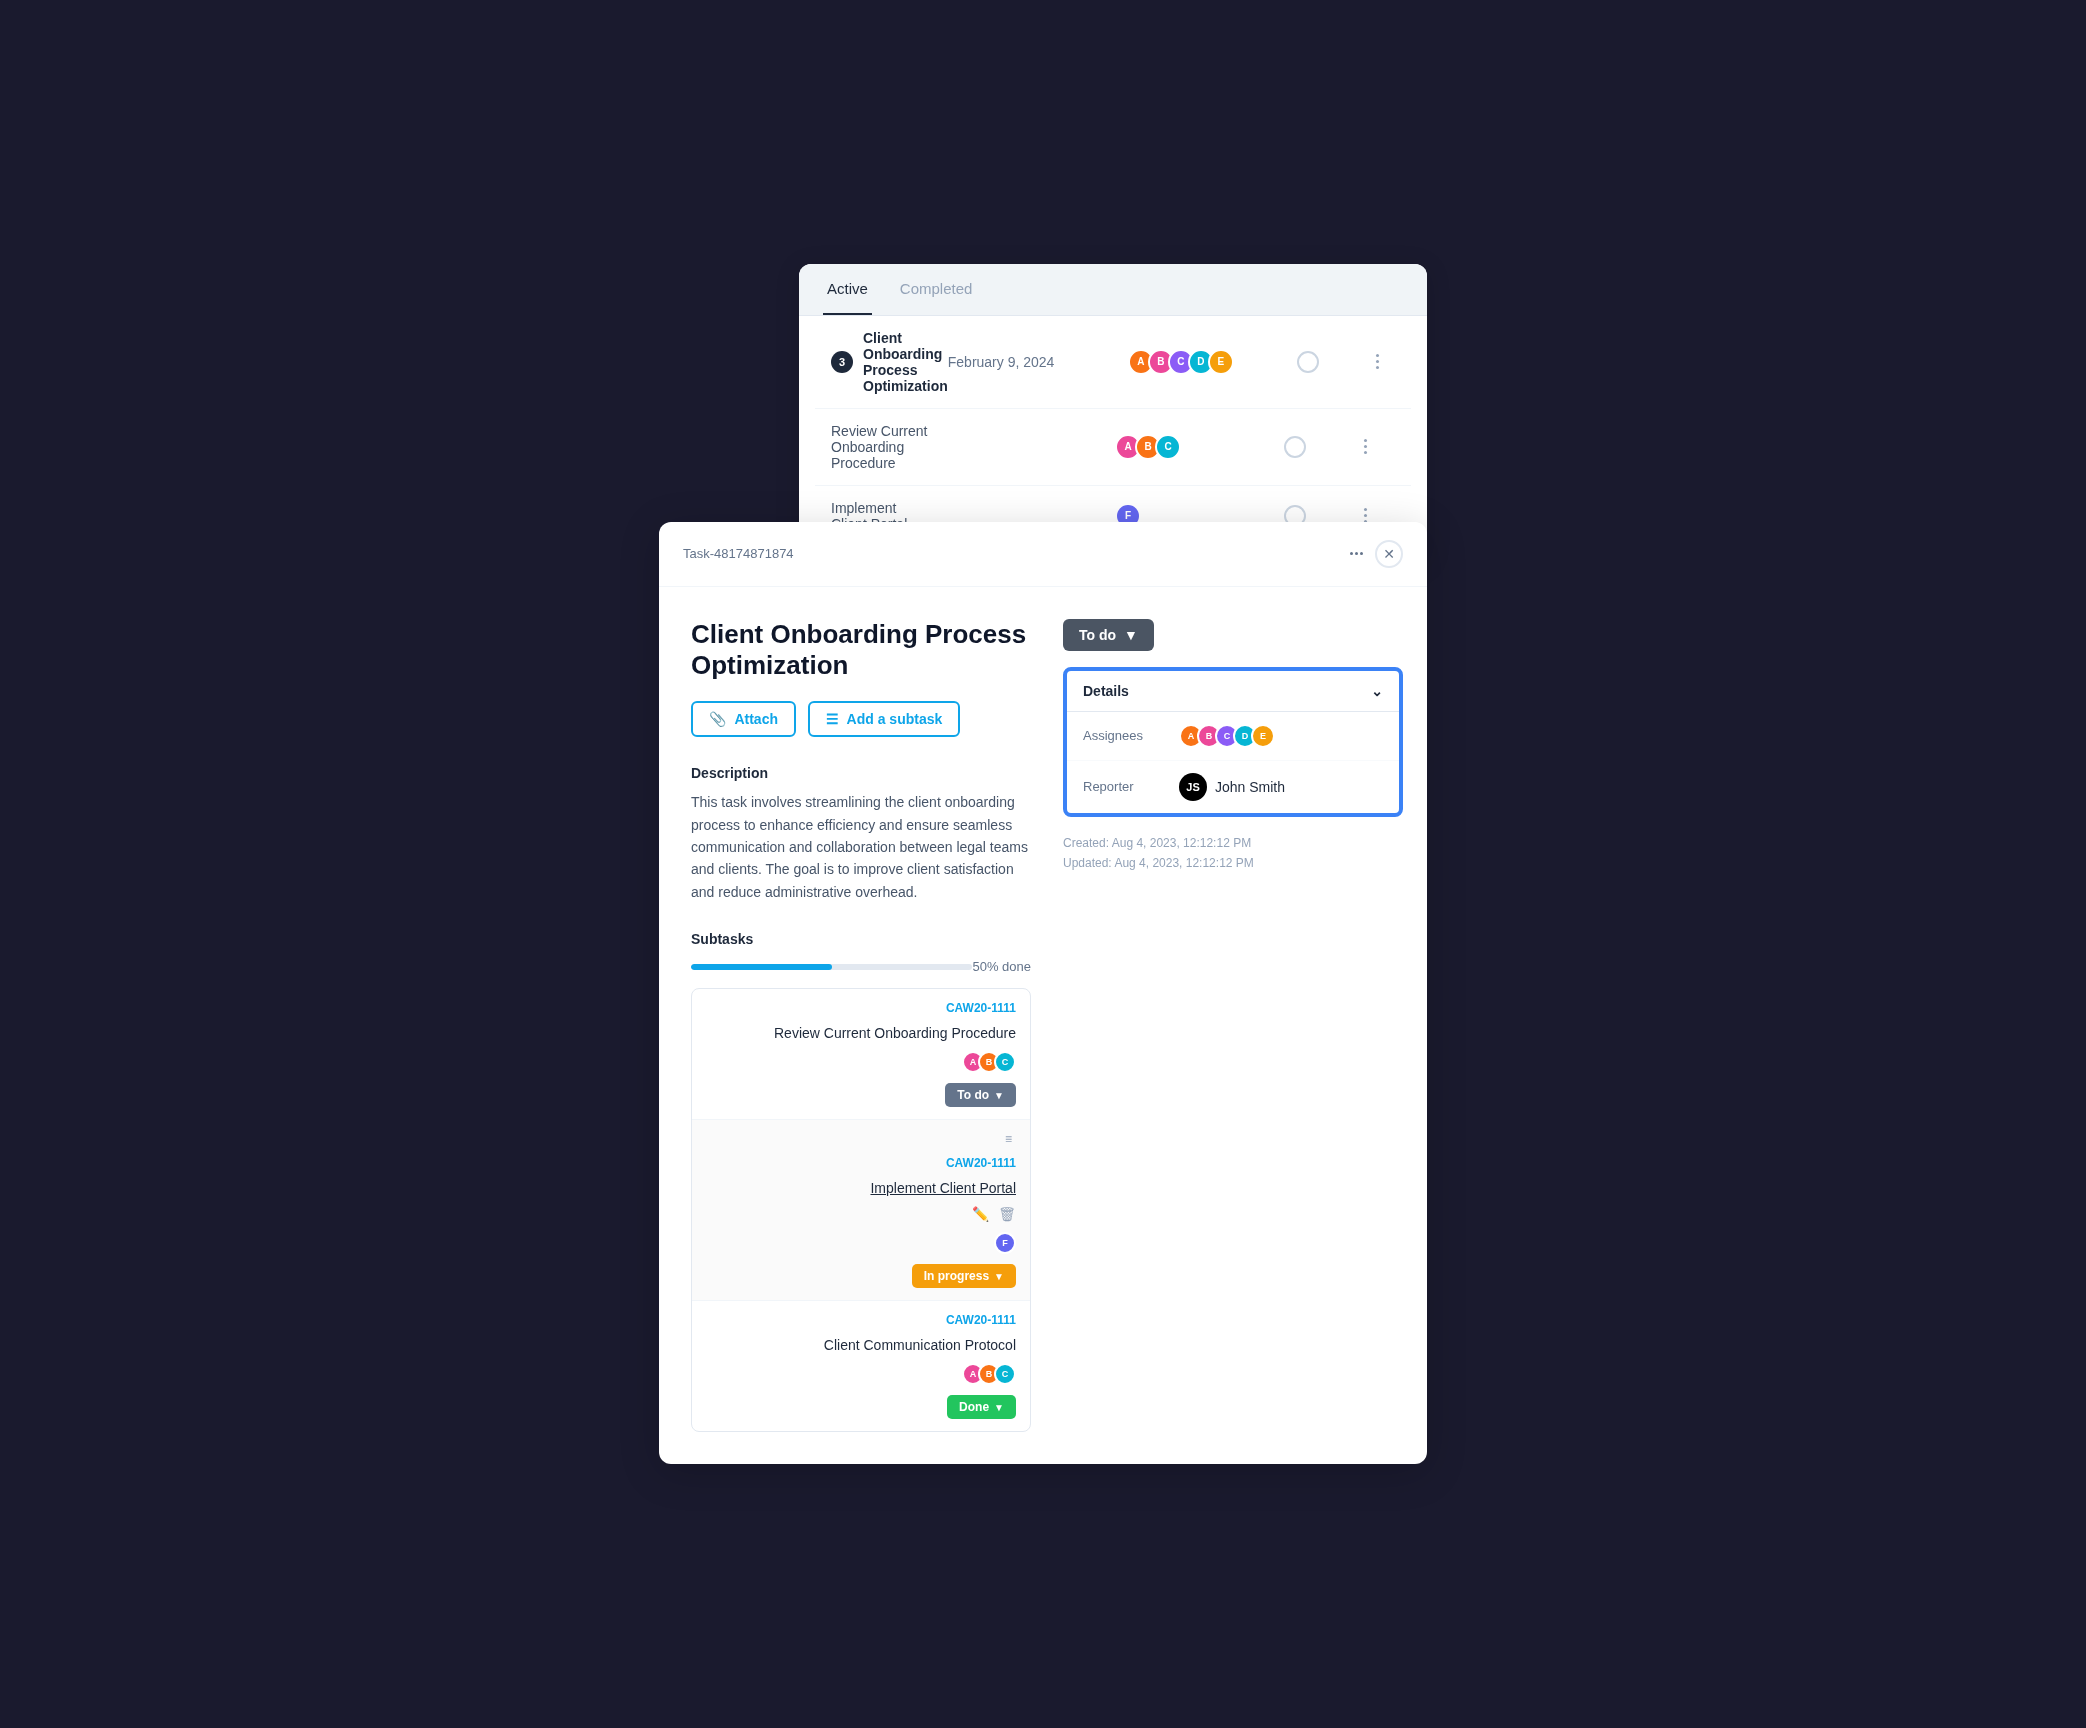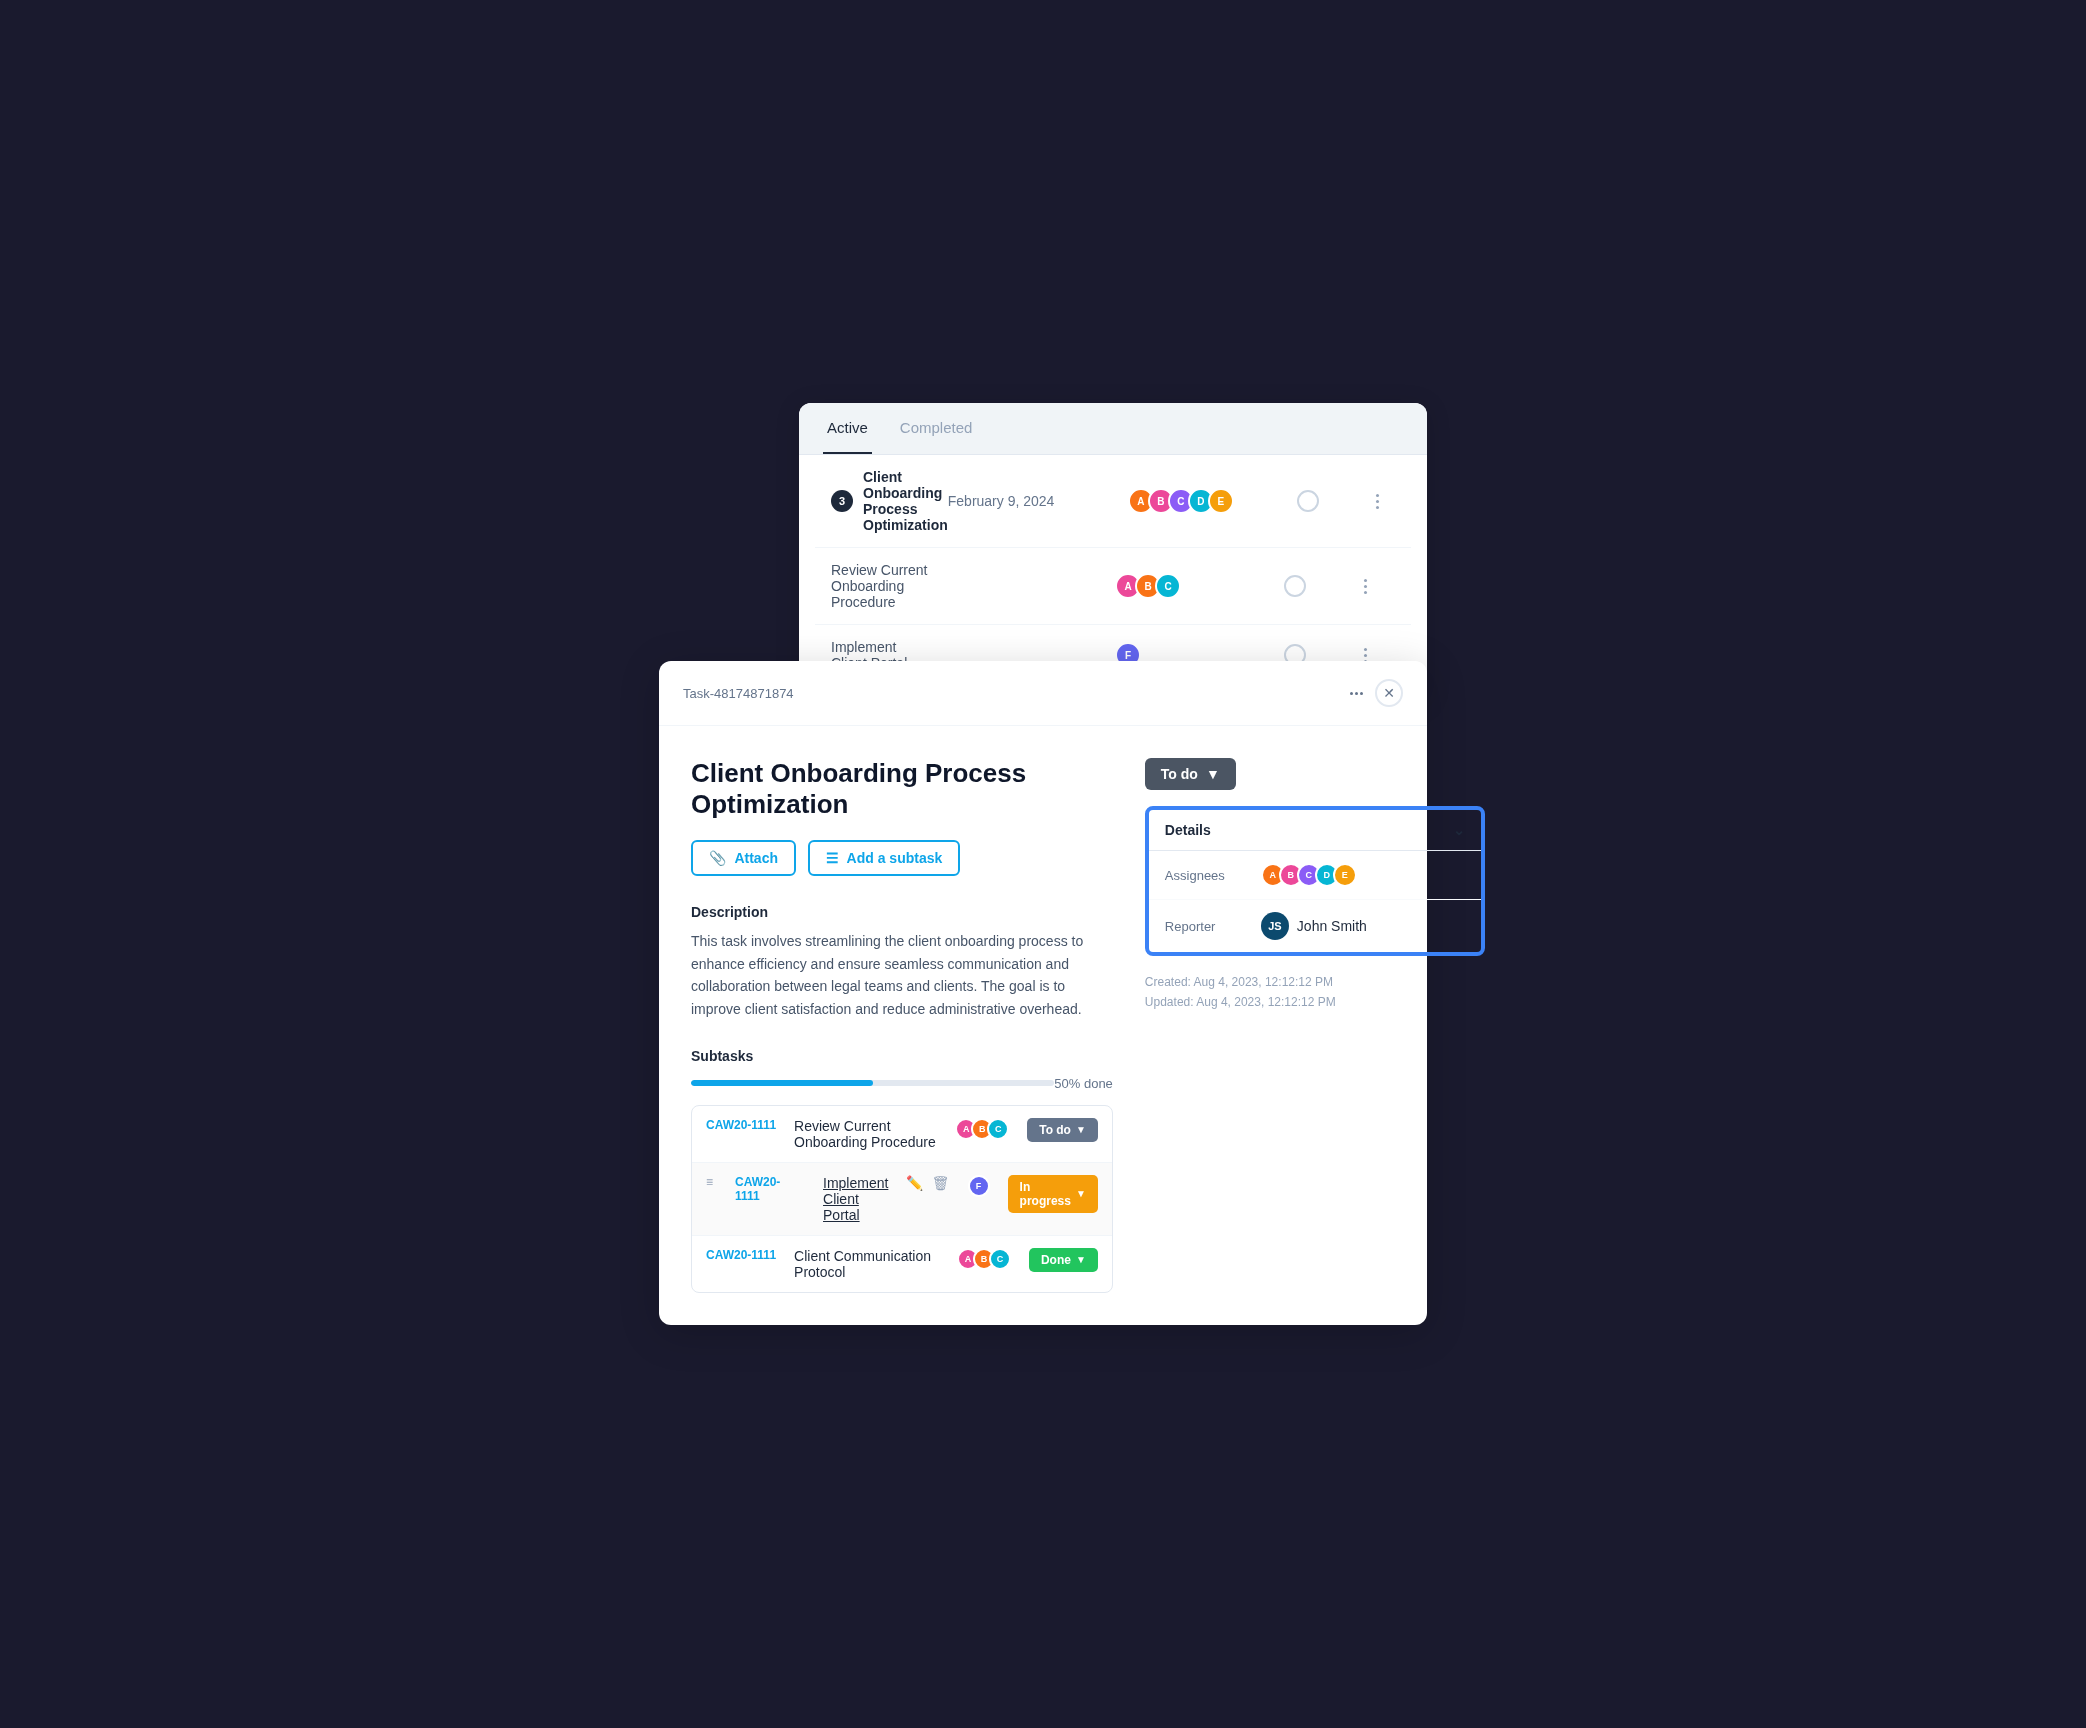--- a/index.html
+++ b/index.html
@@ -311,24 +311,25 @@
     }
 
     .subtasks-list {
       border: 1px solid #e2e8f0;
       border-radius: 8px;
       overflow: hidden;
     }
 
     .subtask-row {
       display: flex;
-      align-items: flex-start;
+      align-items: flex-end;
       padding: 12px 14px;
       border-bottom: 1px solid #f1f5f9;
-      gap: 18px;
+      gap: 10px;
+      flex-direction: column;
     }
 
     .subtask-row:last-child {
       border-bottom: none;
     }
 
     .subtask-id {
       font-size: 12px;
       color: #0ea5e9;
       font-weight: 600;
@@ -450,21 +451,21 @@
       align-items: center;
       gap: 8px;
       font-size: 14px;
       color: #1e293b;
     }
 
     .reporter-avatar {
       width: 28px;
       height: 28px;
       border-radius: 50%;
-      background: #0c4a6e;
+      background: #000000;
       display: flex;
       align-items: center;
       justify-content: center;
       font-size: 11px;
       font-weight: 700;
       color: #fff;
       flex-shrink: 0;
     }
 
     .meta-info {

